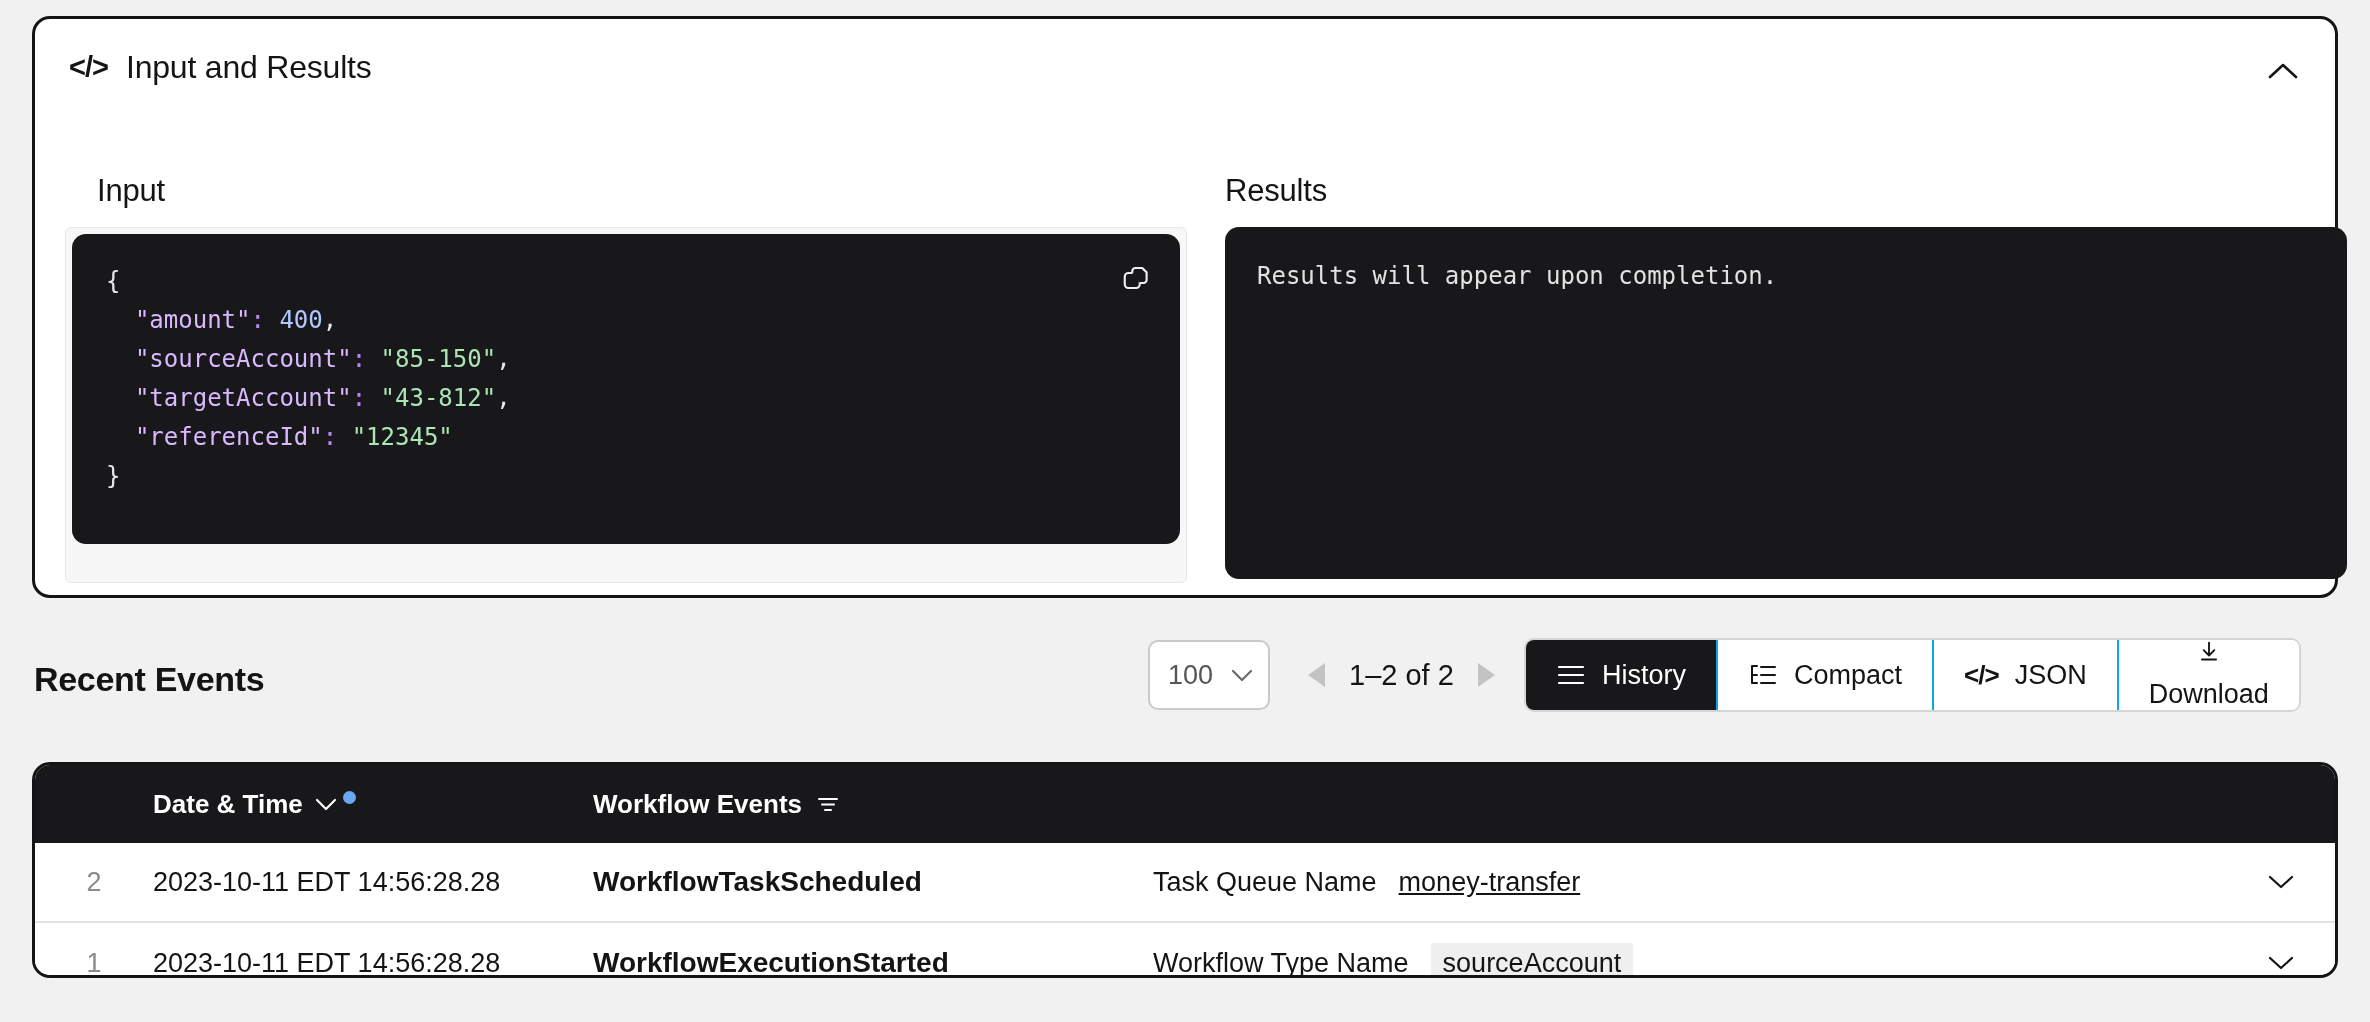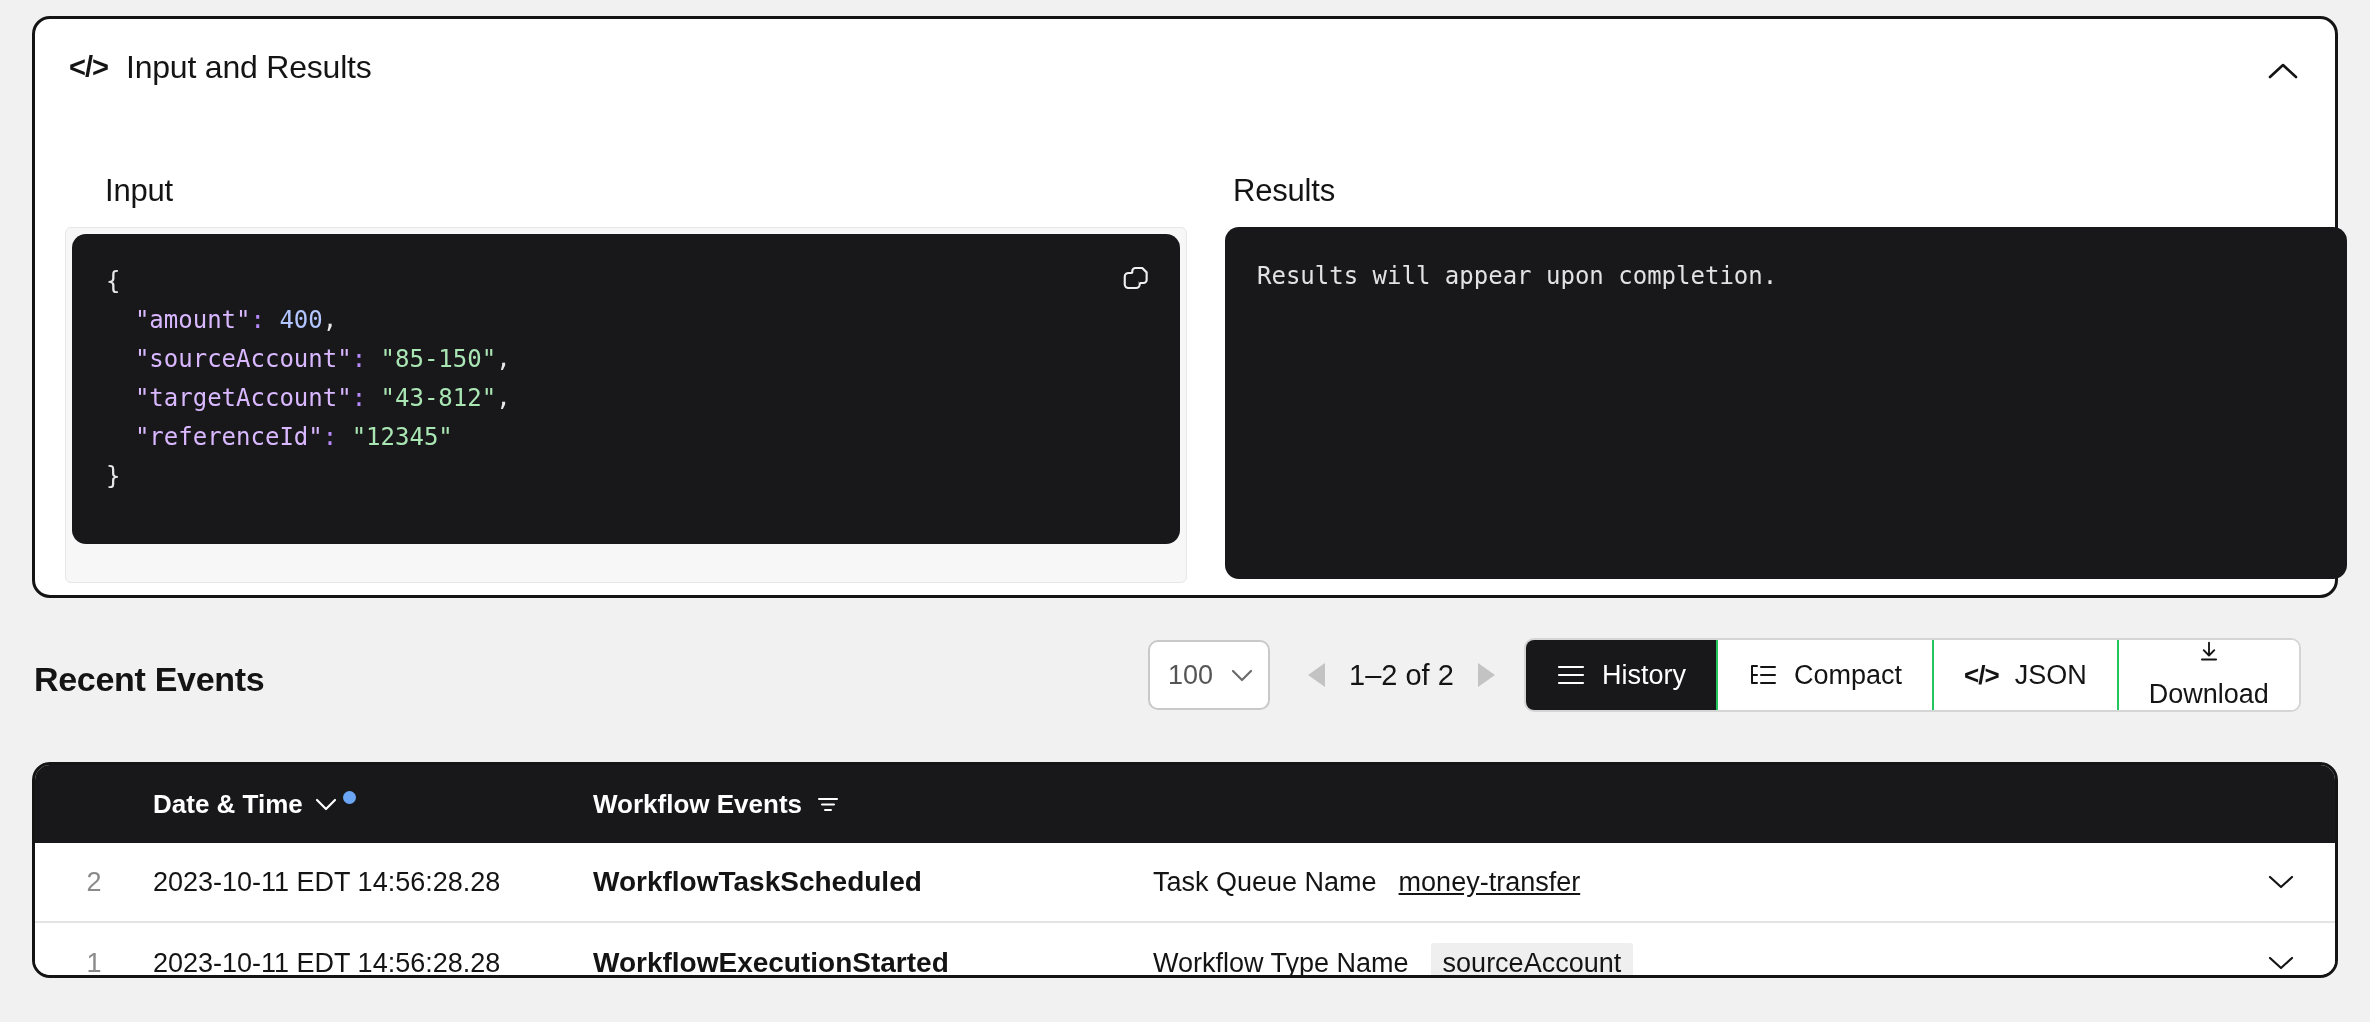--- a/index.html
+++ b/index.html
@@ -41,21 +41,21 @@
     position: absolute; right: 30px; top: 30px;
     width: 44px; height: 44px;
     display: flex; align-items: center; justify-content: center;
     background: transparent; border: none; cursor: pointer;
   }
 
   .io-body {
     position: absolute; left: 0; top: 96px; right: 0; bottom: 0;
     display: flex; gap: 0;
   }
-  .io-col { position: relative; padding-left: 8px; }
+  .io-col { position: relative; }
   .io-col-input { width: 1132px; margin-left: 30px; }
   .io-col-results { width: 1132px; margin-left: 50px; }
 
   .io-col-label {
     font-size: 31px; color: #141414; font-weight: 400;
     margin-top: 58px; margin-bottom: 0; letter-spacing: -0.2px;
     padding-left: 32px;
   }
   .io-col-results .io-col-label { padding-left: 0; }
 
@@ -132,21 +132,21 @@
 
   .view-group {
     position: absolute; left: 1524px; top: 638px;
     display: flex; height: 74px;
     border: 2px solid #d5d5d5; border-radius: 10px;
     overflow: hidden; background: #fff;
   }
   .view-btn {
     display: flex; align-items: center; gap: 16px;
     padding: 0 30px;
-    background: #fff; border: none; border-right: 2px solid #22c55e;
+    background: #fff; border: none; border-right: 2px solid #0ea5e9;
     font-size: 27px; color: #141414; cursor: pointer;
     font-family: "Liberation Sans", sans-serif;
   }
   .view-btn:last-child { border-right: none; flex-direction: column; }
   .view-btn.active { background: #18181b; color: #ffffff; }
 
   
   .events-table {
     position: absolute; left: 32px; top: 762px;
     width: 2306px; height: 216px;

